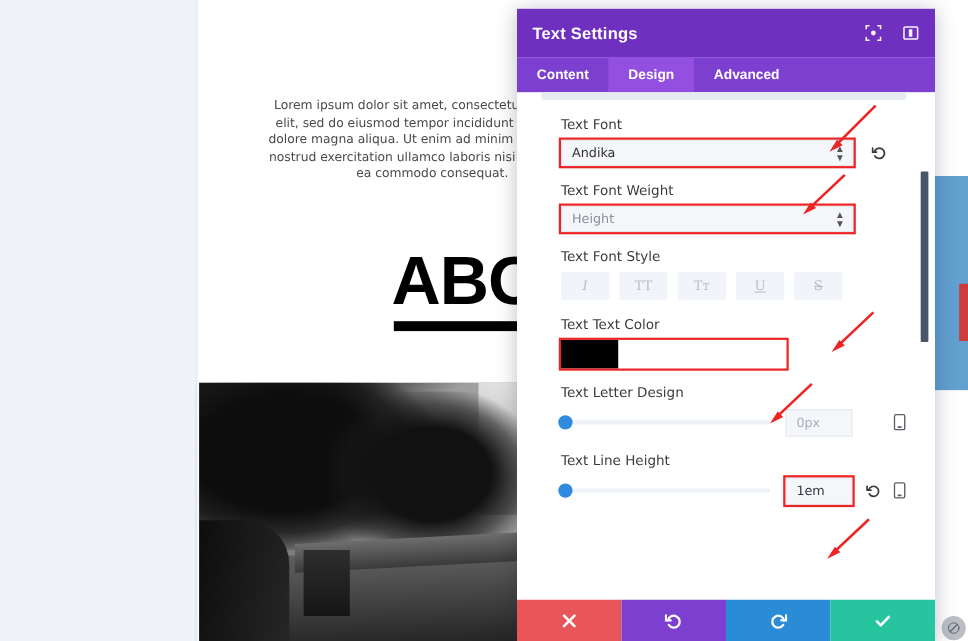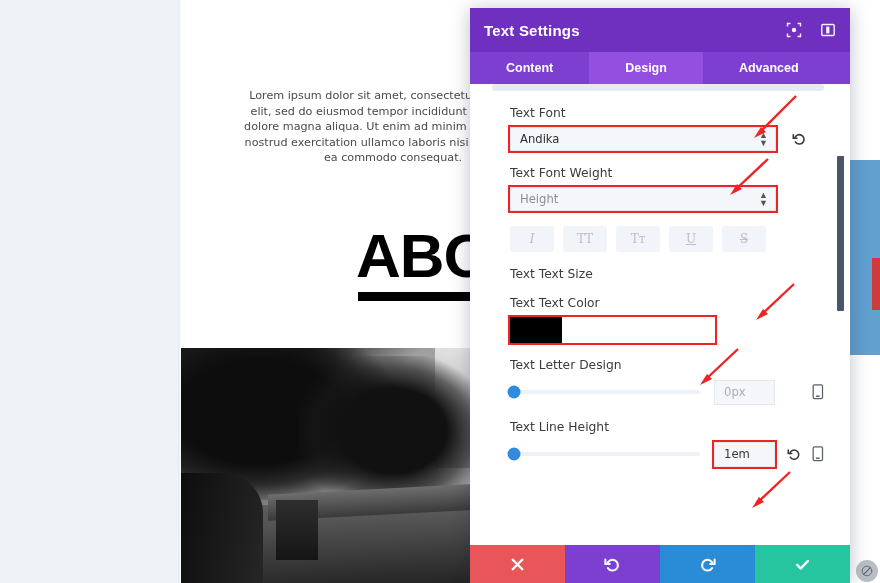--- a/index.html
+++ b/index.html
@@ -123,21 +123,21 @@
     flex: 0 0 auto;
   }
   .panel-title { font-size: 15px; font-weight: 700; letter-spacing: .2px; }
   .panel-header-icons { margin-left: auto; display: flex; gap: 18px; align-items: center; }
   .hdr-ico { width: 16px; height: 16px; opacity: .95; cursor: pointer; }
 
   .tabs {
     height: 32px; background: #7c3fd0; display: flex; flex: 0 0 auto;
   }
   .tab {
-    padding: 0 36px; height: 32px; line-height: 32px;
+    padding: 0 18px; height: 32px; line-height: 32px;
     color: #fff; font-size: 12.5px; font-weight: 700; cursor: pointer;
   }
   .tab.active { background: #9350e0; }
 
   .panel-topstub {
     flex: 0 0 auto; height: 10px; background: #fff; position: relative;
   }
   .panel-topstub::after {
     content: ""; position: absolute; left: 22px; right: 26px; top: 0px;
     height: 7px; background: #e6ebf2; border-radius: 3px;
@@ -324,31 +324,31 @@
 
       <div class="field">
         <div class="field-label">Text Font Weight</div>
         <div class="select-wrap">
           <div class="select-box muted hl">Height</div>
           <span class="select-arrows">▲<br>▼</span>
         </div>
       </div>
 
       <div class="field">
+        <div class="field-label">Text Font Style</div>
         <div class="style-btns">
           <div class="style-btn" style="font-style:italic">I</div>
           <div class="style-btn">TT</div>
           <div class="style-btn">Tᴛ</div>
           <div class="style-btn u">U</div>
           <div class="style-btn s">S</div>
         </div>
       </div>
 
       <div class="field">
-        <div class="field-label">Text Text Size</div>
       </div>
 
       <div class="field">
         <div class="field-label">Text Text Color</div>
         <div class="color-row hl">
           <div class="color-sw" style="background: rgb(0, 0, 0);"></div>
         </div>
       </div>
 
       <div class="field">

